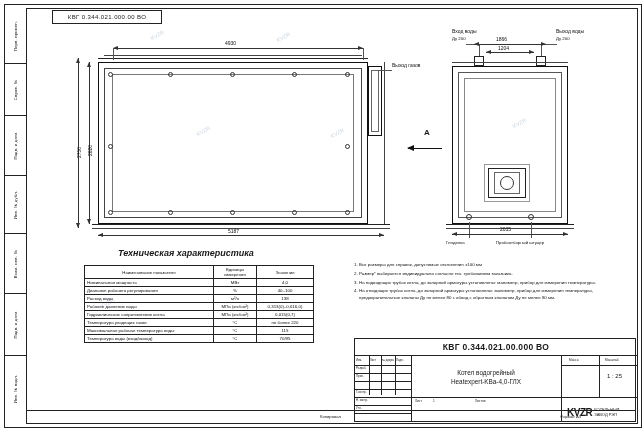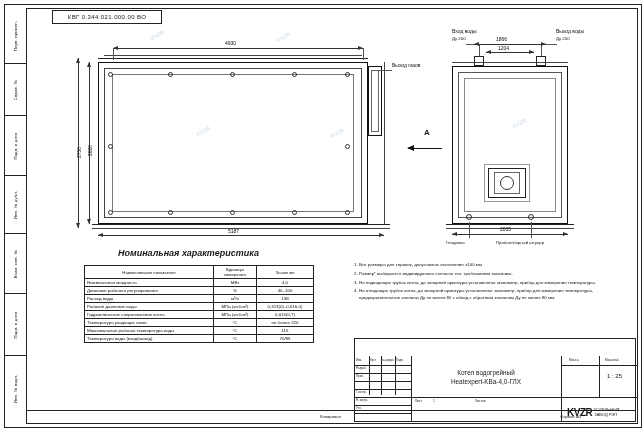--- a/index.html
+++ b/index.html
@@ -189,21 +189,21 @@
   <div class="dimline" style="left:452px;top:234px;width:116px;"></div>
   <div class="dim" style="left:500px;top:226px;">2035</div>
 
   <div class="wm" style="left:150px;top:32px;">KVZR</div>
   <div class="wm" style="left:276px;top:34px;">KVZR</div>
   <div class="wm" style="left:196px;top:128px;">KVZR</div>
   <div class="wm" style="left:330px;top:130px;">KVZR</div>
   <div class="wm" style="left:512px;top:120px;">KVZR</div>
   <div class="wm" style="left:100px;top:300px;">KVZR</div>
 
-  <div class="spec-title">Номинальная характеристика</div>
+  <div class="spec-title">Техническая характеристика</div>
   <table class="spec">
     <tbody>
         <tr>
       <th>Наименование показателя</th>
       <th class="c2">Единицы измерения</th>
       <th class="c3">Значение</th>
     </tr>
     <tr>
       <td>Номинальная мощность</td>
       <td class="c2">МВт</td>
@@ -250,20 +250,21 @@
   <div class="notes">
     <ol>
       <li>Все размеры для справок, допустимые отклонения ±100 мм</li>
       <li>Размер* выбирается индивидуально согласно тех. требованиям заказчика.</li>
       <li>На подводящих трубах котла, до запорной арматуры установлены: манометр, прибор для измерения температуры.</li>
       <li>На отводящих трубах котла, до запорной арматуры установлены: манометр, прибор для измерения температуры, предохранительные клапаны Ду не менее 80 с обвод с обратным клапаном Ду не менее 80 мм.</li>
     </ol>
   </div>
 
   <div class="tb">
+    <div class="tb-code">КВГ 0.344.021.00.000 ВО</div>
 
     <div class="c" style="left:56px;top:17px;"></div>
     <div class="c" style="left:206px;top:17px;"></div>
     <div class="r" style="top:26px;left:0;width:56px;"></div>
     <div class="r" style="top:34px;left:0;width:56px;"></div>
     <div class="r" style="top:42px;left:0;width:56px;"></div>
     <div class="r" style="top:50px;left:0;width:56px;"></div>
     <div class="r" style="top:58px;left:0;width:282px;"></div>
     <div class="r" style="top:66px;left:0;width:56px;"></div>
     <div class="r" style="top:74px;left:0;width:56px;"></div>

